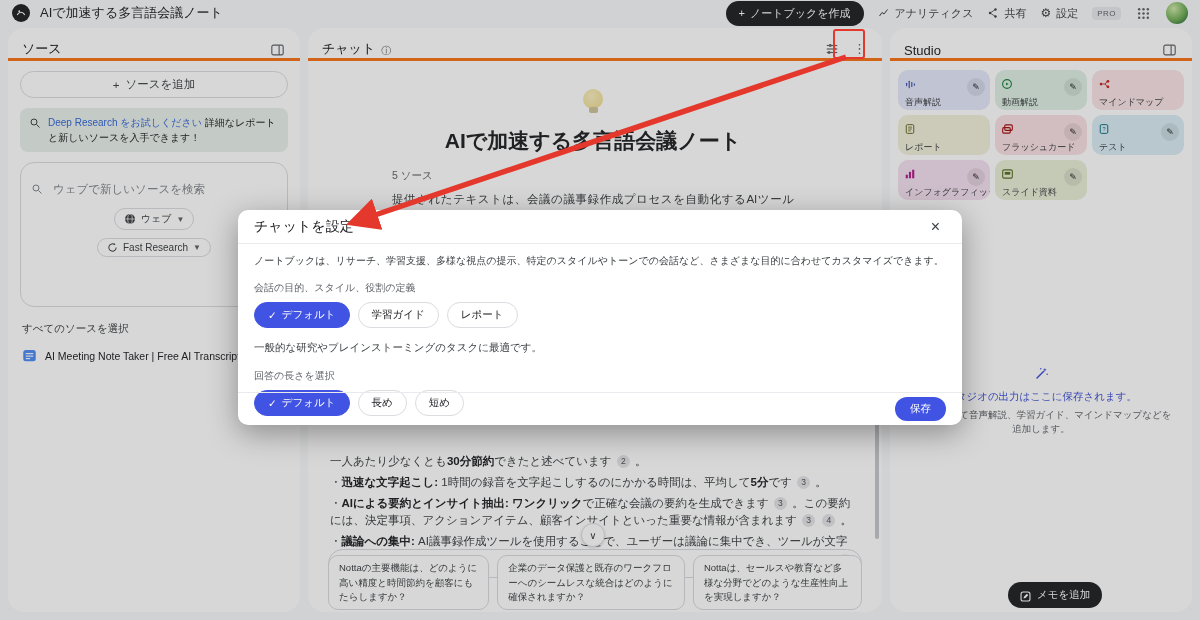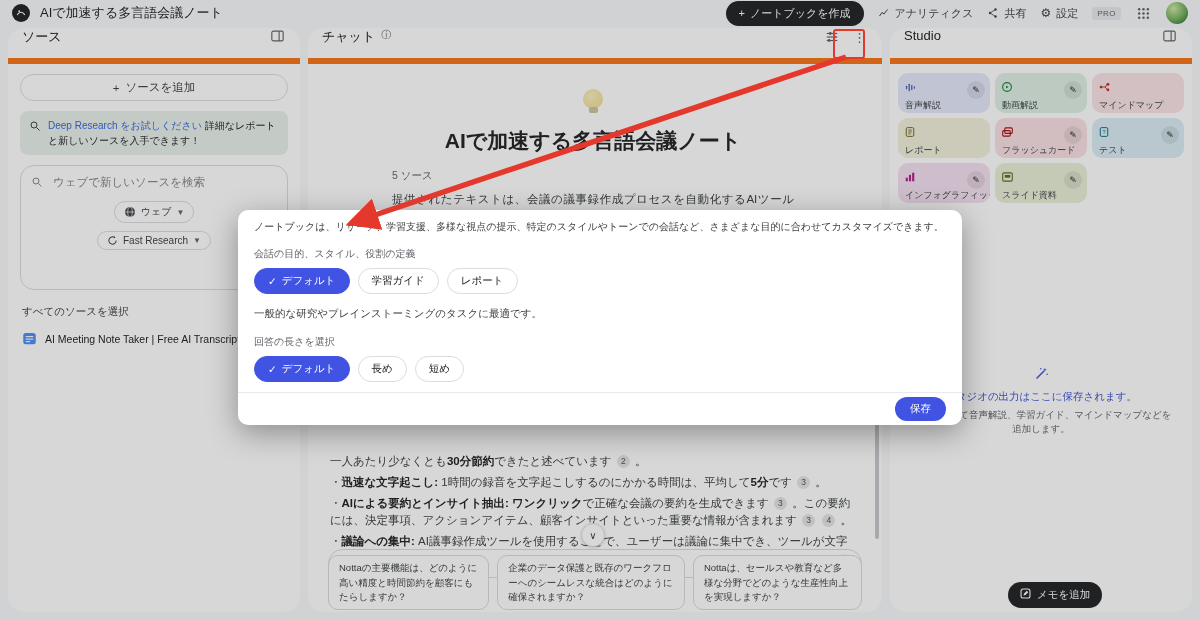--- a/index.html
+++ b/index.html
@@ -9,32 +9,32 @@
   .appbar{position:absolute;top:0;left:0;right:0;height:26px;display:flex;align-items:center;padding:0 12px;gap:10px;}
   .logo{width:18px;height:18px;border-radius:50%;background:#202124;display:flex;align-items:center;justify-content:center;flex:0 0 auto;}
   .appbar-title{font-size:13px;color:#202124;}
   .appbar-right{margin-left:auto;display:flex;align-items:center;gap:14px;}
   .pill-black{display:flex;align-items:center;gap:5px;background:#202124;color:#fff;font-size:11px;border-radius:14px;padding:5px 13px;cursor:pointer;}
   .bar-item{display:flex;align-items:center;gap:5px;font-size:11px;color:#3c4043;cursor:pointer;}
   .pro-badge{font-size:8px;color:#5f6368;background:#e8eaed;border-radius:4px;padding:2px 5px;letter-spacing:.5px;}
   .avatar{width:22px;height:22px;border-radius:50%;background:radial-gradient(circle at 35% 30%,#cfe8a9,#6fae56 55%,#2e6b3e 90%);}
   
   .panel{position:absolute;top:28px;bottom:8px;background:#fff;border-radius:16px;}
-  .panel-head{height:30px;display:flex;align-items:flex-start;gap:6px;padding:0 14px;border-bottom:6px solid #f97316;font-size:13px;color:#202124;}
+  .panel-head{height:30px;display:flex;align-items:flex-end;gap:6px;padding:0 14px;border-bottom:3px solid #f97316;font-size:13px;color:#202124;}
   .panel-head .spacer{flex:1;}
   .sources{left:8px;width:292px;}
   .chat{left:308px;width:574px;}
   .studio{left:890px;width:302px;}
   .icon-btn{background:none;border:none;padding:2px;cursor:pointer;color:#5f6368;display:flex;align-items:center;}
   
   .src-body{padding:10px 12px;}
   .add-src{width:100%;height:27px;border:1px solid #dadce0;border-radius:18px;background:#fff;font-size:11.5px;color:#3c4043;display:flex;align-items:center;justify-content:center;gap:6px;cursor:pointer;}
   .dr-banner{margin-top:10px;background:#e8f1ec;border-radius:8px;padding:7px 9px;display:flex;gap:7px;font-size:10px;line-height:1.5;color:#202124;}
   .dr-link{color:#3566d6;}
-  .search-card{margin-top:10px;border:1px solid #dadce0;border-radius:14px;padding:9px 10px;}
+  .search-card{margin-top:10px;border:1px solid #dadce0;border-radius:14px;padding:19px 10px;}
   .search-row{display:flex;align-items:center;gap:8px;}
   .search-input{border:none;outline:none;flex:1;font-size:11.5px;color:#202124;font-family:inherit;background:transparent;}
   .search-input::placeholder{color:#80868b;}
   .chip-row-src{display:flex;align-items:center;gap:8px;margin-top:12px;flex-direction:column;}
   .src-chip{display:flex;align-items:center;gap:5px;border:1px solid #dadce0;border-radius:14px;padding:3px 9px;font-size:10px;color:#3c4043;cursor:pointer;background:#fff;}
   .chev{font-size:8px;color:#5f6368;}
   .go-btn{margin-left:auto;width:22px;height:22px;border-radius:50%;background:#f1f3f4;color:#9aa0a6;display:flex;align-items:center;justify-content:center;font-size:12px;cursor:pointer;border:none;}
   .select-row{display:flex;align-items:center;margin-top:14px;padding:0 2px;font-size:10.5px;color:#3c4043;}
   .cbox{width:13px;height:13px;border:1.5px solid #80868b;border-radius:2px;margin-left:auto;position:relative;cursor:pointer;background:#fff;}
   .cbox::after{content:"\2713";position:absolute;left:1px;top:-2px;font-size:10px;color:#202124;}
@@ -63,21 +63,21 @@
   .suggest-chip{border:1px solid #d7d9dd;border-radius:10px;padding:5px 10px;font-size:9.5px;line-height:1.5;color:#3c4043;background:#fff;cursor:pointer;max-width:185px;}
   .chat-sbar{position:absolute;right:3px;top:250px;width:4px;height:230px;border-radius:2px;background:#c5c7cb;}
   
   .studio-grid{display:grid;grid-template-columns:repeat(3,1fr);gap:5px;padding:9px 8px;}
   .s-card{position:relative;border-radius:10px;padding:5px 7px;height:30px;cursor:pointer;overflow:hidden;}
   .s-card .lbl{display:block;font-size:9px;color:#3c4043;margin-top:3px;white-space:nowrap;}
   .s-card .edit{position:absolute;right:5px;top:8px;width:18px;height:18px;border-radius:50%;background:rgba(0,0,0,.07);display:flex;align-items:center;justify-content:center;font-size:9px;color:#202124;cursor:pointer;}
   .studio-empty{position:absolute;left:16px;right:16px;top:338px;text-align:center;}
   .studio-empty .t{font-size:10.5px;color:#3f51d6;margin-top:5px;}
   .studio-empty .d{font-size:9.5px;color:#5f6368;margin-top:4px;line-height:1.5;}
-  .add-note{position:absolute;left:118px;bottom:4px;background:#202124;color:#fff;font-size:10.5px;border-radius:15px;padding:6px 12px;display:flex;align-items:flex-start;gap:6px;cursor:pointer;}
+  .add-note{position:absolute;left:118px;bottom:4px;background:#202124;color:#fff;font-size:10.5px;border-radius:15px;padding:6px 12px;display:flex;align-items:flex-end;gap:6px;cursor:pointer;}
   
   .dim{position:absolute;inset:0;background:rgba(32,33,36,.18);z-index:40;}
   .modal{position:absolute;left:238px;top:210px;width:724px;height:215px;background:#fff;border-radius:10px;z-index:50;box-shadow:0 8px 30px rgba(0,0,0,.35);}
   .modal-head{height:33px;display:flex;align-items:center;padding:0 16px;border-bottom:1px solid #e8eaed;font-size:14px;color:#202124;}
   .modal-close{margin-left:auto;background:none;border:none;font-size:16px;color:#3c4043;cursor:pointer;line-height:1;}
   .modal-body{padding:10px 16px 0;}
   .m-desc{font-size:10px;color:#3c4043;}
   .m-label{font-size:10px;color:#5f6368;margin-top:13px;}
   .chiprow{display:flex;gap:8px;margin-top:7px;}
   .mchip{border:1px solid #dadce0;border-radius:15px;padding:5px 13px;font-size:10.5px;color:#202124;background:#fff;cursor:pointer;display:flex;align-items:center;gap:5px;}
@@ -377,20 +377,24 @@
           <rect x="1.5" y="1.5" width="13" height="13" rx="3" fill="none" stroke="#fff" stroke-width="1.6"></rect>
           <path d="M5 11l1-3 4-4 2 2-4 4z" fill="#fff"></path>
         </svg>
       <span>メモを追加</span>
     </div>
   </aside>
 
   <div class="dim"></div>
 
   <div class="modal">
+    <div class="modal-head">
+      <span>チャットを設定</span>
+      <button class="modal-close">×</button>
+    </div>
     <div class="modal-body">
       <div class="m-desc">ノートブックは、リサーチ、学習支援、多様な視点の提示、特定のスタイルやトーンでの会話など、さまざまな目的に合わせてカスタマイズできます。</div>
       <div class="m-label">会話の目的、スタイル、役割の定義</div>
       <div class="chiprow">
         <span class="mchip sel">
             <span>✓</span>
             <span>デフォルト</span>
           </span>
         <span class="mchip">
             <span>学習ガイド</span>

